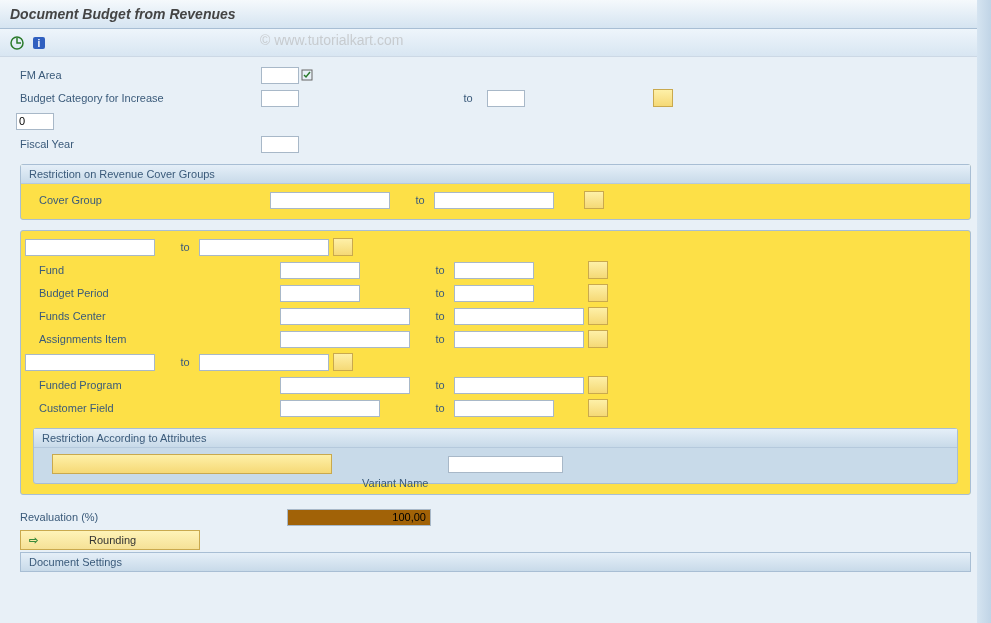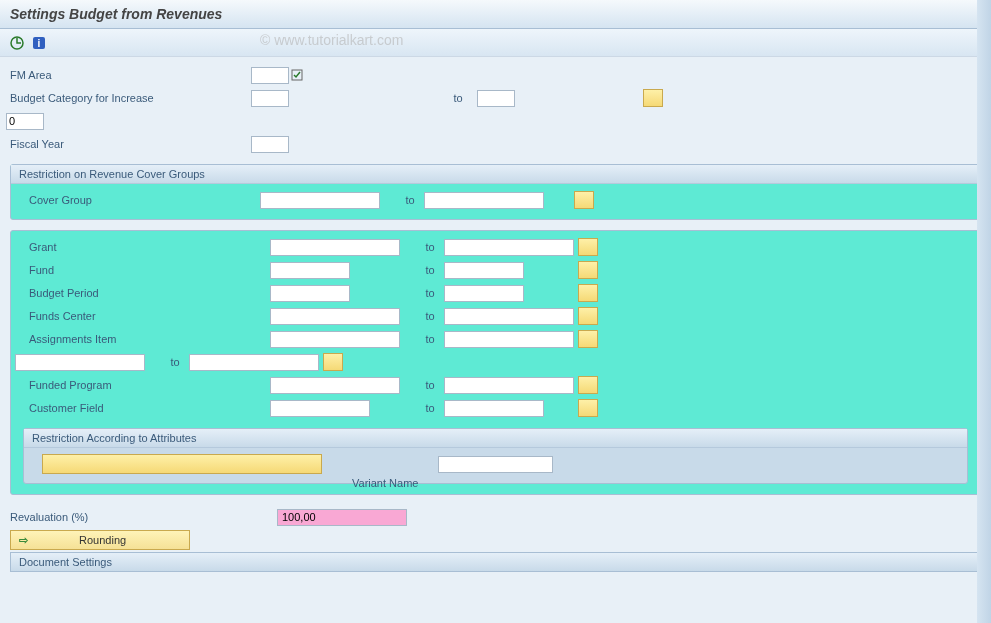--- a/index.html
+++ b/index.html
@@ -5,59 +5,59 @@
     * { box-sizing: border-box; margin: 0; padding: 0; font-family: Arial, sans-serif; }
     body { background: #e8f0f7; width: 991px; height: 623px; overflow: hidden; font-size: 11px; color: #333; }
     
     .title-bar { background: linear-gradient(#f5f9fc, #d5e4f1); border-bottom: 1px solid #a8bed4; padding: 6px 10px; font-size: 14px; font-weight: bold; font-style: italic; color: #444; }
     
     .toolbar { background: linear-gradient(#eef5fb, #d8e6f2); border-bottom: 1px solid #ccd8e5; padding: 4px 8px; height: 28px; display: flex; align-items: center; gap: 4px; }
     .toolbar-icon { width: 18px; height: 18px; display: flex; align-items: center; justify-content: center; cursor: pointer; }
     
     .watermark { position: absolute; top: 32px; left: 260px; color: rgba(180,180,180,0.6); font-size: 14px; }
     
-    .content { padding: 8px 6px; position: relative; }
+    .content { padding: 8px 16px; position: relative; }
     
     .field-row { display: flex; align-items: center; margin-bottom: 3px; height: 20px; }
     .field-label { width: 245px; padding-left: 4px; color: #3a5a7a; }
     .field-label-indent { width: 255px; padding-left: 14px; color: #3a5a7a; }
     
     .input-sm { width: 38px; height: 17px; border: 1px solid #a8b8c8; background: #fff; padding: 1px 2px; font-size: 11px; }
     .input-med { width: 120px; height: 17px; border: 1px solid #a8b8c8; background: #fff; padding: 1px 2px; font-size: 11px; }
     .input-lg { width: 130px; height: 17px; border: 1px solid #a8b8c8; background: #fff; padding: 1px 2px; font-size: 11px; }
-    .input-reval { width: 130px; height: 17px; border: 1px solid #a8b8c8; background: #f9a8d4; padding: 1px 4px; font-size: 11px; text-align: left; }
+    .input-reval { width: 144px; height: 17px; border: 1px solid #a8b8c8; background: #a16207; padding: 1px 4px; font-size: 11px; text-align: right; }
     
     .req-icon { display: inline-block; width: 12px; height: 12px; margin-left: 2px; }
     
     .to-label { width: 60px; text-align: center; padding-left: 22px; color: #3a5a7a; }
     
     .sel-btn { width: 20px; height: 18px; background: linear-gradient(#fef0a8, #f5d976); border: 1px solid #c9a94e; margin-left: 40px; cursor: pointer; }
     .sel-btn-close { width: 20px; height: 18px; background: linear-gradient(#fef0a8, #f5d976); border: 1px solid #c9a94e; margin-left: 4px; cursor: pointer; }
     
-    .group-box { border: 1px solid #a8bed4; background: #5eead4; margin: 10px 4px 6px 4px; border-radius: 3px; }
+    .group-box { border: 1px solid #a8bed4; background: #fde047; margin: 10px 4px 6px 4px; border-radius: 3px; }
     .group-title { background: linear-gradient(#e5eff8, #c8dae9); padding: 3px 8px; color: #3a5a7a; border-bottom: 1px solid #b5c9dc; }
     .group-body { padding: 6px 4px; }
     
     .nested-box { border: 1px solid #a8bed4; background: #c8dae9; margin: 10px 8px 4px 8px; border-radius: 3px; }
     
     .wide-btn { width: 280px; height: 20px; background: linear-gradient(#fef0a8, #f5d976); border: 1px solid #c9a94e; margin-left: 14px; cursor: pointer; }
     .variant-label { padding-left: 30px; color: #3a5a7a; margin-top: 38px; }
     
     .rounding-btn { width: 180px; height: 20px; background: linear-gradient(#fef3b8, #f5e196); border: 1px solid #c9a94e; display: flex; align-items: center; cursor: pointer; margin-left: 4px; }
     .rounding-btn .arrow { color: #3a8a3a; padding: 0 8px; font-weight: bold; }
     .rounding-btn .btn-text { flex: 1; text-align: center; padding-right: 20px; }
     
     .doc-settings { background: linear-gradient(#e5eff8, #c8dae9); border: 1px solid #a8bed4; padding: 3px 8px; margin: 2px 4px 0 4px; color: #3a5a7a; }
     
     .right-sidebar { position: absolute; right: 0; top: 0; width: 14px; height: 623px; background: linear-gradient(to right, #d5e4f1, #c0d4e6); }
   </style>
 </head>
 <body>
 
-<div class="title-bar">Settings Budget from Revenues</div>
+<div class="title-bar">Document Budget from Revenues</div>
 
 <div class="toolbar">
   <span class="toolbar-icon">
     <svg width="16" height="16" viewBox="0 0 16 16">
         <circle cx="8" cy="8" r="6" fill="none" stroke="#2a7a2a" stroke-width="1.5"></circle>
         <path d="M8 3 L8 8 L12 8" stroke="#2a7a2a" stroke-width="1.5" fill="none"></path>
       </svg>
   </span>
   <span class="toolbar-icon">
     <svg width="14" height="14" viewBox="0 0 14 14">
@@ -111,21 +111,20 @@
         <input class="input-med" value="" style="">
         <button class="sel-btn" style="margin-left:30px;"></button>
       </div>
     </div>
   </div>
 
   <div class="group-box">
     <div class="group-body">
 
       <div class="field-row">
-        <span class="field-label-indent">Grant</span>
         <input class="input-lg" style="">
         <span class="to-label" style="width:44px; padding-left:16px;">to</span>
         <input class="input-lg" style="">
         <button class="sel-btn-close"></button>
       </div>
       <div class="field-row">
         <span class="field-label-indent">Fund</span>
         <input class="input-lg" style="width: 80px;">
         <span style="width:50px;"></span>
         <span class="to-label" style="width:44px; padding-left:16px;">to</span>

